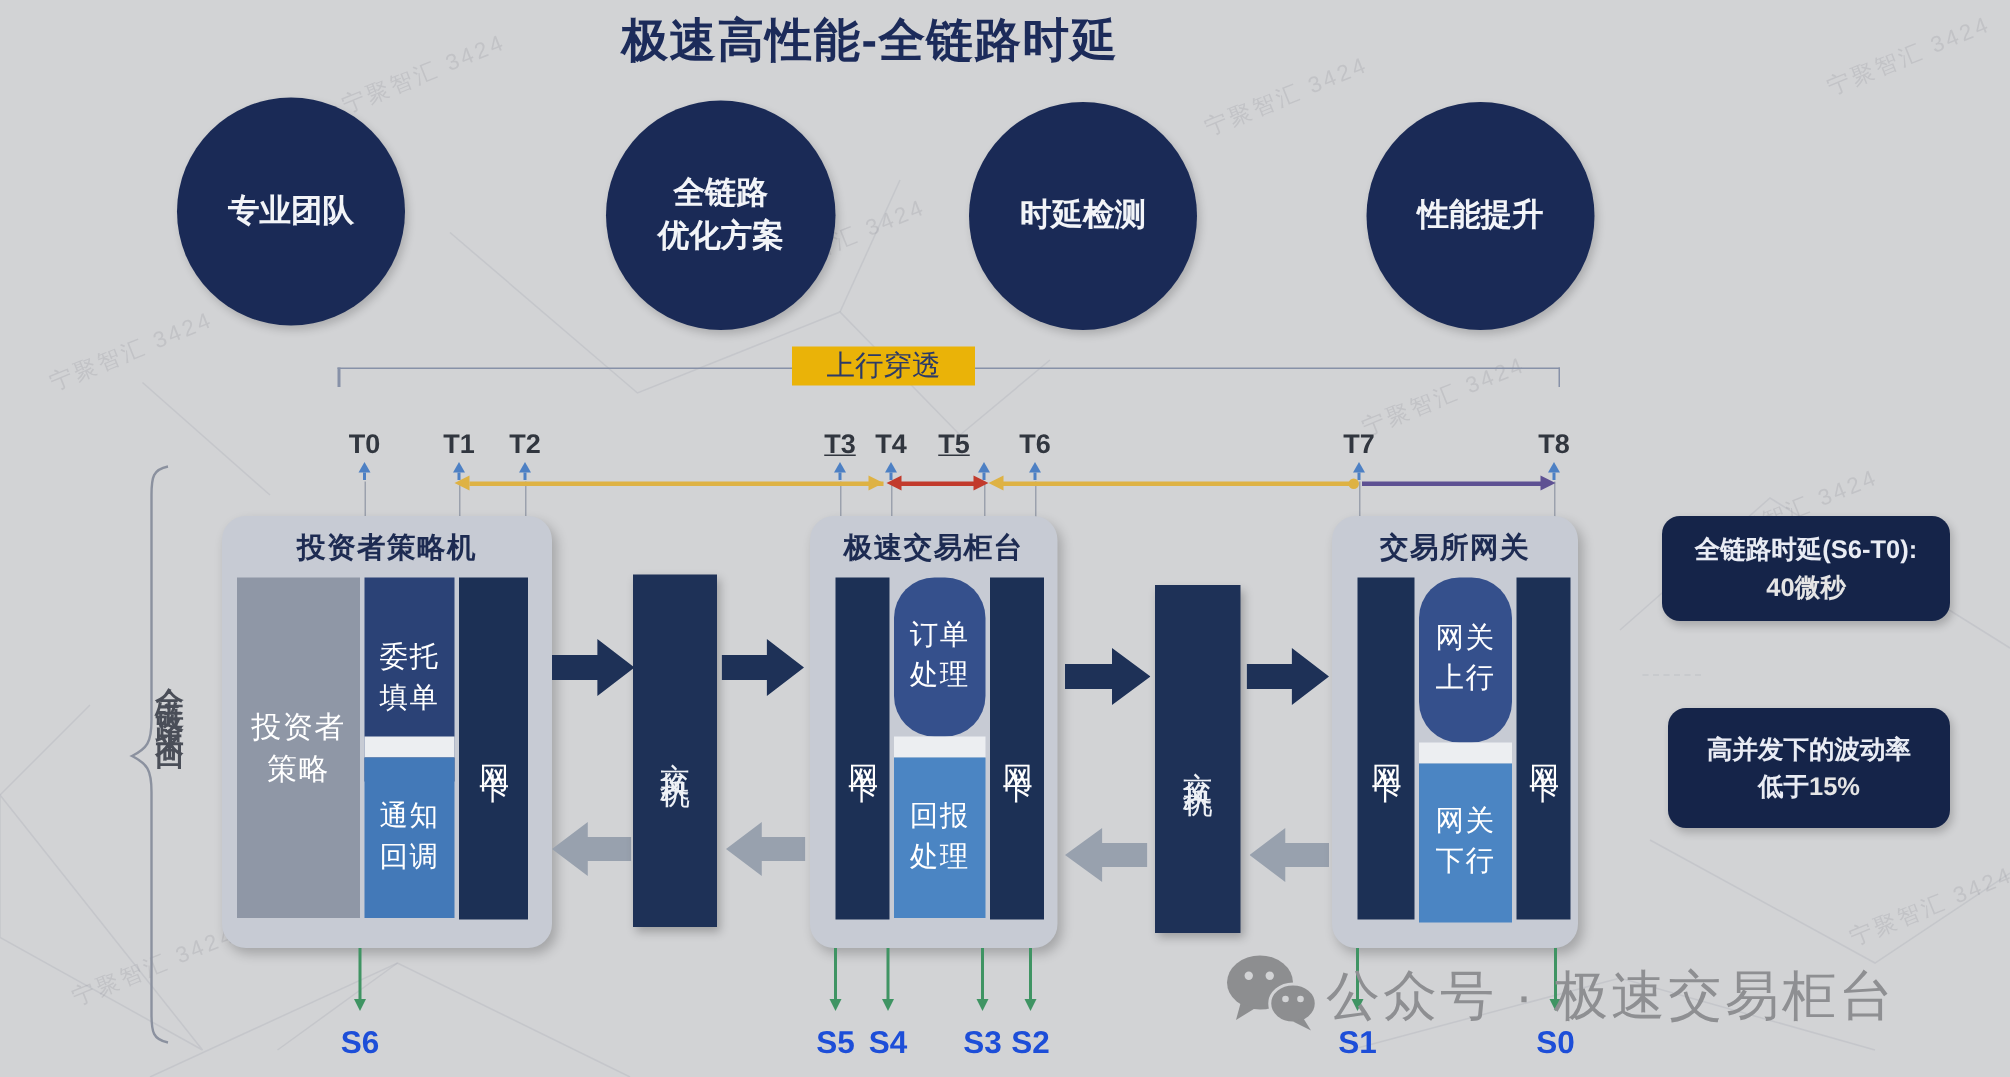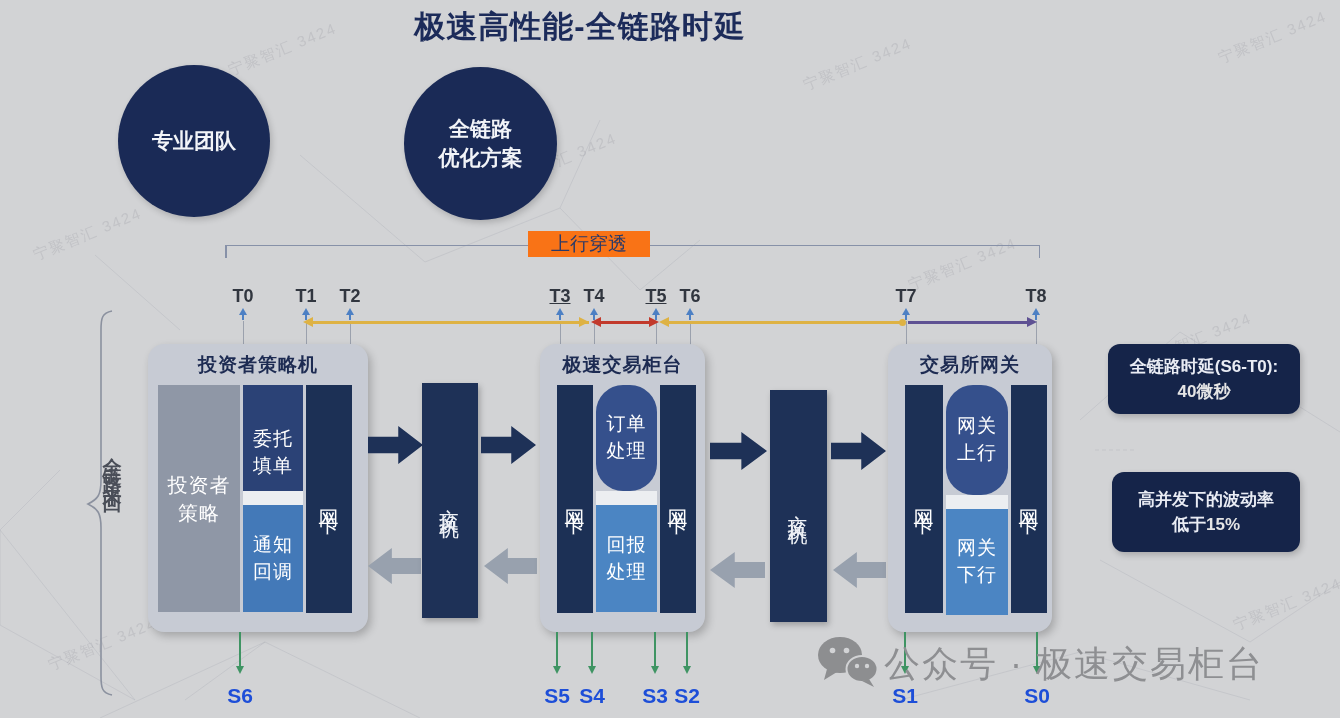--- a/index.html
+++ b/index.html
@@ -28,21 +28,21 @@
     border-radius:50%;background:#1a2a56;color:#f2f4f8;
     display:flex;align-items:center;justify-content:center;text-align:center;
     font-size:21px;font-weight:bold;white-space:pre-line;line-height:1.35;
     box-shadow:2px 3px 6px rgba(0,0,0,.18);
   }
 
   
   .bracket-line{left:225px;top:245px;width:815px;height:0;border-top:1.5px solid #8791a8;}
   .bracket-tick{width:1.5px;height:13px;background:#8791a8;top:245px;}
   .uplink-label{
-    left:528px;top:231px;width:122px;text-align:center;background:#f97316;
+    left:528px;top:231px;width:122px;text-align:center;background:#eab308;
     font-size:19px;color:#2b3a68;font-weight:500;
   }
 
   
   .t-label{top:286px;width:40px;margin-left:-20px;text-align:center;
     font-size:18px;font-weight:bold;color:#31363f;}
   .t-up{top:308px;width:0;height:0;margin-left:-4px;
     border-left:4px solid transparent;border-right:4px solid transparent;
     border-bottom:7px solid #4d80c4;}
   .t-stem{top:315px;width:1.5px;height:5px;margin-left:-0.75px;background:#4d80c4;}
@@ -153,20 +153,22 @@
   <div class="bg-wm" style="left:1140px;top:330px;">宁聚智汇 3424</div>
   <div class="bg-wm" style="left:555px;top:420px;">宁聚智汇 3424</div>
   <div class="bg-wm" style="left:45px;top:635px;">宁聚智汇 3424</div>
   <div class="bg-wm" style="left:1230px;top:595px;">宁聚智汇 3424</div>
 
   <div class="abs circle" style="left:118px;top:65px;width:152px;height:152px;">专业团队</div>
 
   <div class="abs page-title">极速高性能-全链路时延</div>
   <div class="abs circle" style="left:404px;top:67px;width:153px;height:153px;">全链路
 优化方案</div>
+  <div class="abs circle" style="left:646px;top:68px;width:152px;height:152px;">时延检测</div>
+  <div class="abs circle" style="left:911px;top:68px;width:152px;height:152px;">性能提升</div>
 
   <div class="abs bracket-line"></div>
   <div class="abs bracket-tick" style="left:225px;"></div>
   <div class="abs bracket-tick" style="left:1038.5px;"></div>
   <div class="abs uplink-label">上行穿透</div>
 
   <div class="abs t-label" style="left:243px;">T0</div>
   <div class="abs t-up" style="left:243px;"></div>
   <div class="abs t-stem" style="left:243px;"></div>
   <div class="abs t-drop" style="left:243px;"></div>
@@ -184,21 +186,21 @@
   <div class="abs t-label" style="left:560px;text-decoration:underline;">T3</div>
   <div class="abs t-up" style="left:560px;"></div>
   <div class="abs t-stem" style="left:560px;"></div>
   <div class="abs t-drop" style="left:560px;"></div>
 
   <div class="abs t-label" style="left:594px;">T4</div>
   <div class="abs t-up" style="left:594px;"></div>
   <div class="abs t-stem" style="left:594px;"></div>
   <div class="abs t-drop" style="left:594px;"></div>
 
-  <div class="abs t-label" style="left:656px;text-decoration:underline;">T5</div>
+  <div class="abs t-label" style="left:636px;text-decoration:underline;">T5</div>
   <div class="abs t-up" style="left:656px;"></div>
   <div class="abs t-stem" style="left:656px;"></div>
   <div class="abs t-drop" style="left:656px;"></div>
 
   <div class="abs t-label" style="left:690px;">T6</div>
   <div class="abs t-up" style="left:690px;"></div>
   <div class="abs t-stem" style="left:690px;"></div>
   <div class="abs t-drop" style="left:690px;"></div>
 
   <div class="abs t-label" style="left:906px;">T7</div>

